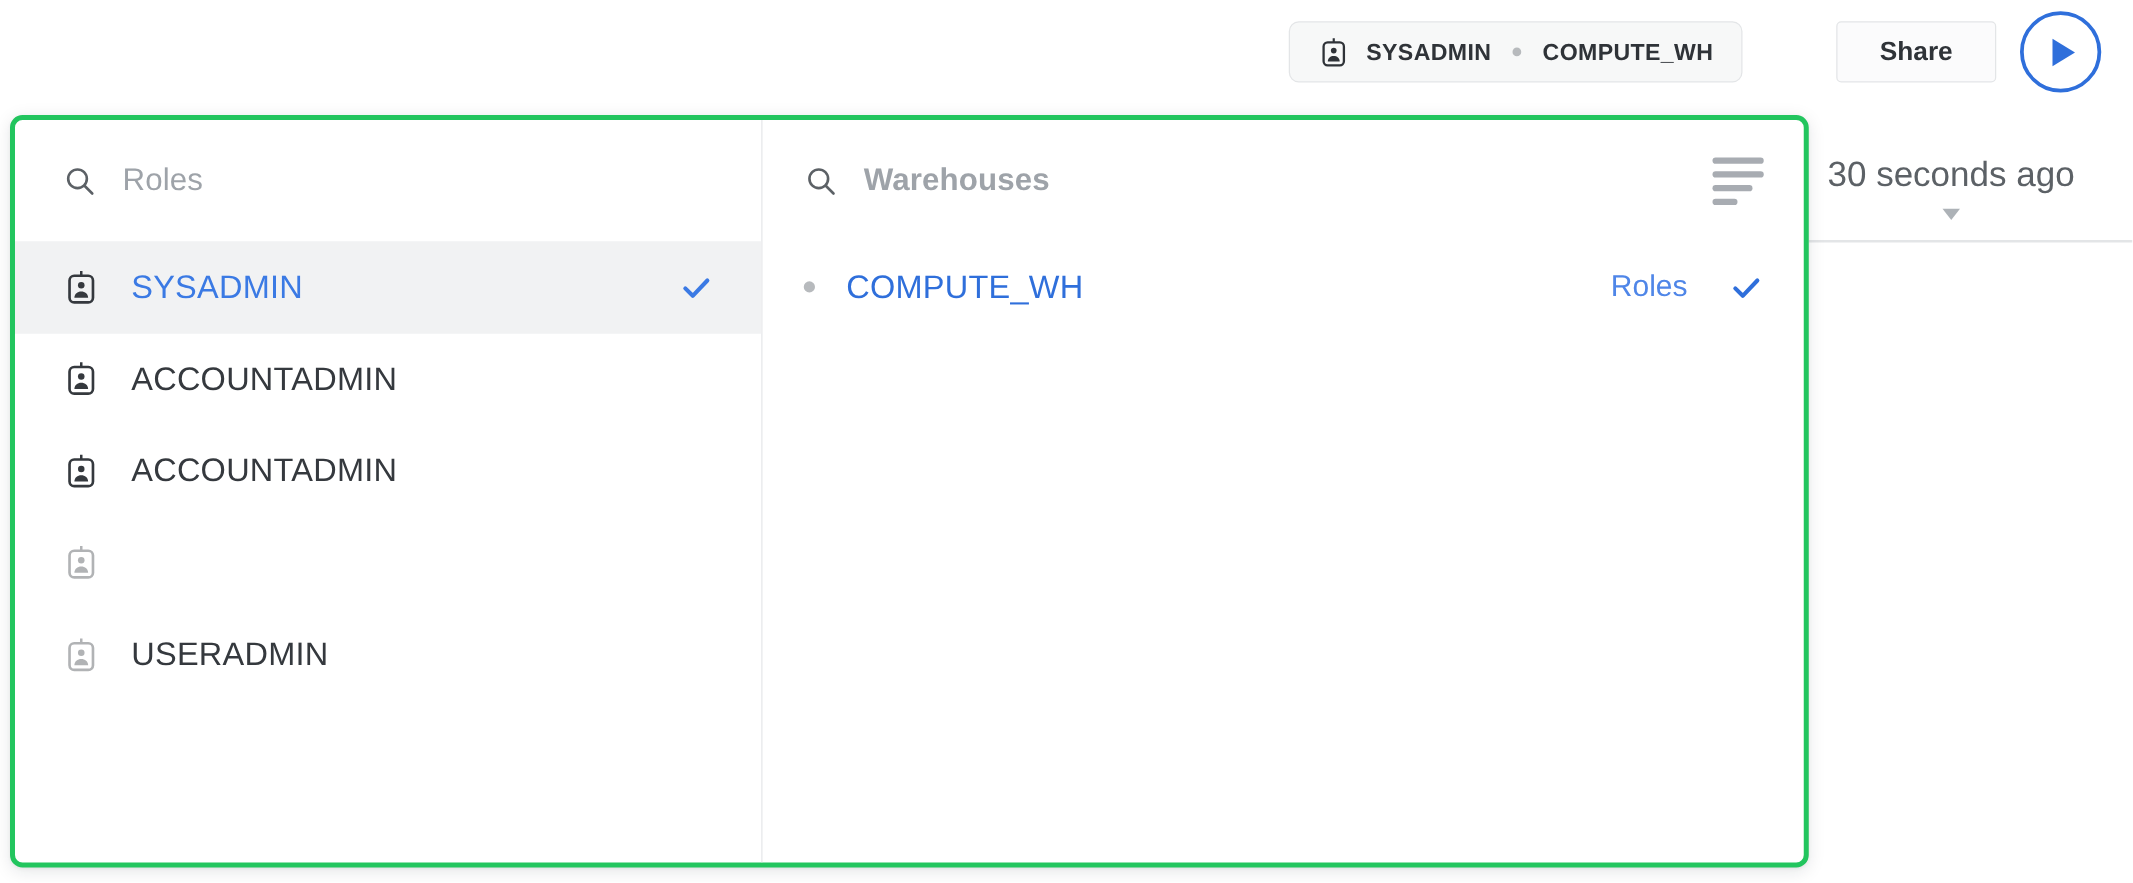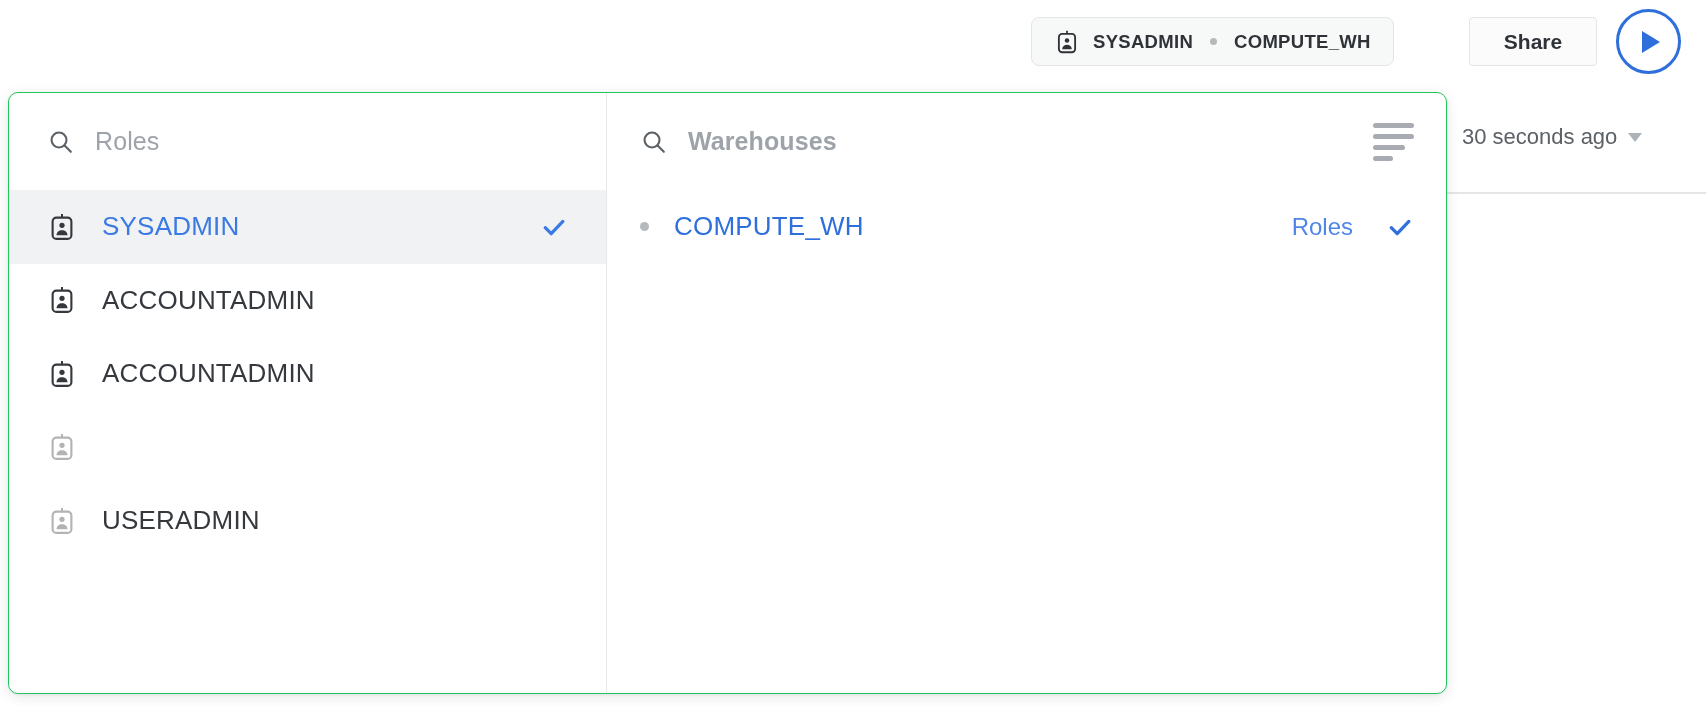--- a/index.html
+++ b/index.html
@@ -53,40 +53,41 @@
     width: 0; height: 0; margin-left: 4px;
     border-left: 18px solid #2f6fdb;
     border-top: 11px solid transparent;
     border-bottom: 11px solid transparent;
   }
 
   
   .timestamp {
     position: absolute; top: 124px; left: 1462px;
     display: flex; align-items: center; gap: 11px;
-    font-size: 22px; color: #5c6166; white-space: nowrap;
-    cursor: pointer;
+    font-size: 28px; color: #5c6166; white-space: nowrap;
+    cursor: pointer;
+    flex-direction: column;
   }
   .caret-down {
     width: 0; height: 0;
     border-left: 7.5px solid transparent;
     border-right: 7.5px solid transparent;
     border-top: 9px solid #adb2b7;
   }
   .bg-divider {
     position: absolute; left: 1447px; top: 192px; width: 259px; height: 1.5px;
     background: #e3e5e7;
   }
 
   
   .dropdown {
     position: absolute; left: 8px; top: 92px;
     width: 1439px; height: 602px;
     background: #ffffff;
-    border: 1px solid #22c55e;
+    border: 4px solid #22c55e;
     border-radius: 10px;
     box-shadow: 0 3px 14px rgba(20,25,35,.10), 0 1px 3px rgba(20,25,35,.06);
     display: flex;
     overflow: hidden;
   }
   .col-roles { width: 598px; border-right: 1px solid #e6e8ea; height: 100%; }
   .col-warehouses { flex: 1; height: 100%; }
 
   .search-row {
     height: 97px; display: flex; align-items: center;

